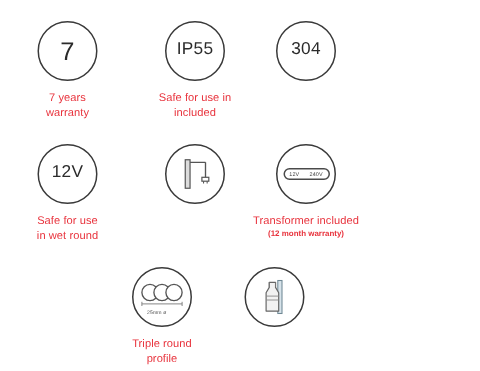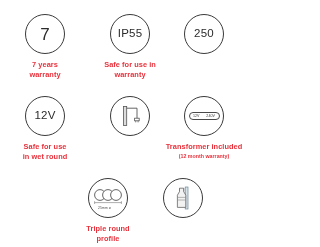--- a/index.html
+++ b/index.html
@@ -47,21 +47,21 @@
     line-height: 1;
     letter-spacing: .2px;
   }
   .badge-text.size-lg { font-size: 17px; }
   .badge-text.size-md { font-size: 11.5px; }
 
   
   .caption {
     margin-top: 6px;
     font-size: 7.4px;
-    font-weight: bold;
+    font-weight: normal;
     line-height: 1.32;
     text-align: center;
     color: #e8323c;
     letter-spacing: .05px;
     white-space: pre-line;
   }
   .subcaption {
     margin-top: 1px;
     font-size: 5.3px;
     font-weight: bold;
@@ -108,26 +108,26 @@
     </div>
     <div class="caption">7 years
 warranty</div>
   </div>
 
   <div class="feature-cell" style="left:89px; top:14px;justify-content:center;">
     <div class="badge">
       <span class="badge-text size-md">IP55</span>
     </div>
     <div class="caption">Safe for use in
-warranty</div>
+included</div>
   </div>
 
   <div class="feature-cell" style="left:163px; top:14px;">
     <div class="badge">
-      <span class="badge-text size-md">250</span>
+      <span class="badge-text size-md">304</span>
     </div>
   </div>
 
   <div class="feature-cell" style="left:4px;  top:96px;">
     <div class="badge">
       <span class="badge-text size-md">12V</span>
     </div>
     <div class="caption">Safe for use
 in wet round</div>
   </div>

